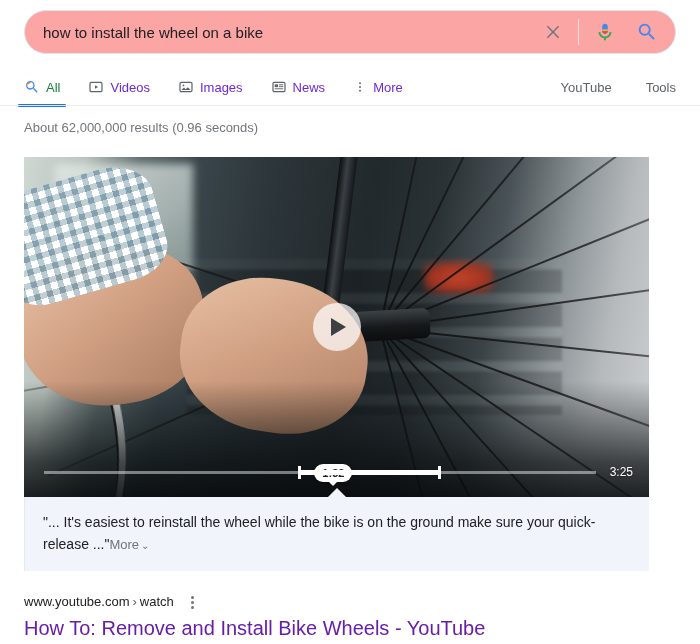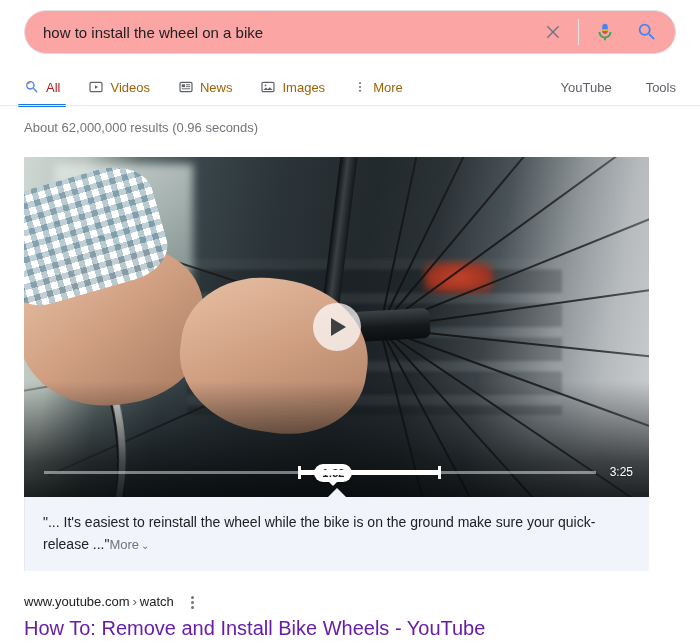--- a/index.html
+++ b/index.html
@@ -47,27 +47,27 @@
     height: 38px;
     position: relative;
   }
   .tabs { display: flex; align-items: center; gap: 0; }
   .tab {
     display: flex; align-items: center;
     height: 38px;
     padding: 0 14px 0 0;
     margin-right: 14px;
     font-size: 13px;
-    color: #a16207;
+    color: #6d28d9;
     cursor: pointer;
     position: relative;
     white-space: nowrap;
   }
   .tab .tlabel { margin-left: 6px; }
-  .tab.active { color: #b91c1c; }
+  .tab.active { color: #15803d; }
   .tab.active .underline {
     position: absolute;
     left: -6px; right: 8px; bottom: -1px;
     height: 3px; background: #1a73e8;
     border-radius: 1px;
   }
   .tab-icon { width: 16px; height: 16px; display: block; }
   .nav-right {
     margin-left: auto;
     display: flex; align-items: center;
@@ -372,35 +372,35 @@
       <svg class="tab-icon" viewBox="0 0 24 24">
         <rect x="3" y="5" width="18" height="14" rx="2" fill="none" stroke="#5f6368" stroke-width="1.8"></rect>
         <path d="M10.5 9.2v5.6l4.6-2.8z" fill="#5f6368"></path>
       </svg>
       <span class="tlabel">Videos</span>
     </div>
 
     <div class="tab">
       <svg class="tab-icon" viewBox="0 0 24 24">
         <rect x="3" y="5" width="18" height="14" rx="2" fill="none" stroke="#5f6368" stroke-width="1.8"></rect>
+        <circle cx="8.2" cy="9.6" r="1.3" fill="#5f6368"></circle>
+        <path d="M5 16.6l4-4 2.6 2.6 3-3 4.4 4.4z" fill="#5f6368"></path>
+      </svg>
+      <span class="tlabel">Images</span>
+    </div>
+
+    <div class="tab">
+      <svg class="tab-icon" viewBox="0 0 24 24">
+        <rect x="3" y="5" width="18" height="14" rx="2" fill="none" stroke="#5f6368" stroke-width="1.8"></rect>
         <rect x="5.6" y="8" width="5" height="4.2" fill="#5f6368"></rect>
         <rect x="12" y="8" width="6.4" height="1.4" fill="#5f6368"></rect>
         <rect x="12" y="10.8" width="6.4" height="1.4" fill="#5f6368"></rect>
         <rect x="5.6" y="14" width="12.8" height="1.4" fill="#5f6368"></rect>
       </svg>
       <span class="tlabel">News</span>
-    </div>
-
-    <div class="tab">
-      <svg class="tab-icon" viewBox="0 0 24 24">
-        <rect x="3" y="5" width="18" height="14" rx="2" fill="none" stroke="#5f6368" stroke-width="1.8"></rect>
-        <circle cx="8.2" cy="9.6" r="1.3" fill="#5f6368"></circle>
-        <path d="M5 16.6l4-4 2.6 2.6 3-3 4.4 4.4z" fill="#5f6368"></path>
-      </svg>
-      <span class="tlabel">Images</span>
     </div>
 
     <div class="tab">
       <svg class="tab-icon" viewBox="0 0 24 24" style="width:14px">
         <circle cx="12" cy="5.5" r="1.6" fill="#5f6368"></circle>
         <circle cx="12" cy="12" r="1.6" fill="#5f6368"></circle>
         <circle cx="12" cy="18.5" r="1.6" fill="#5f6368"></circle>
       </svg>
       <span class="tlabel">More</span>
     </div>

